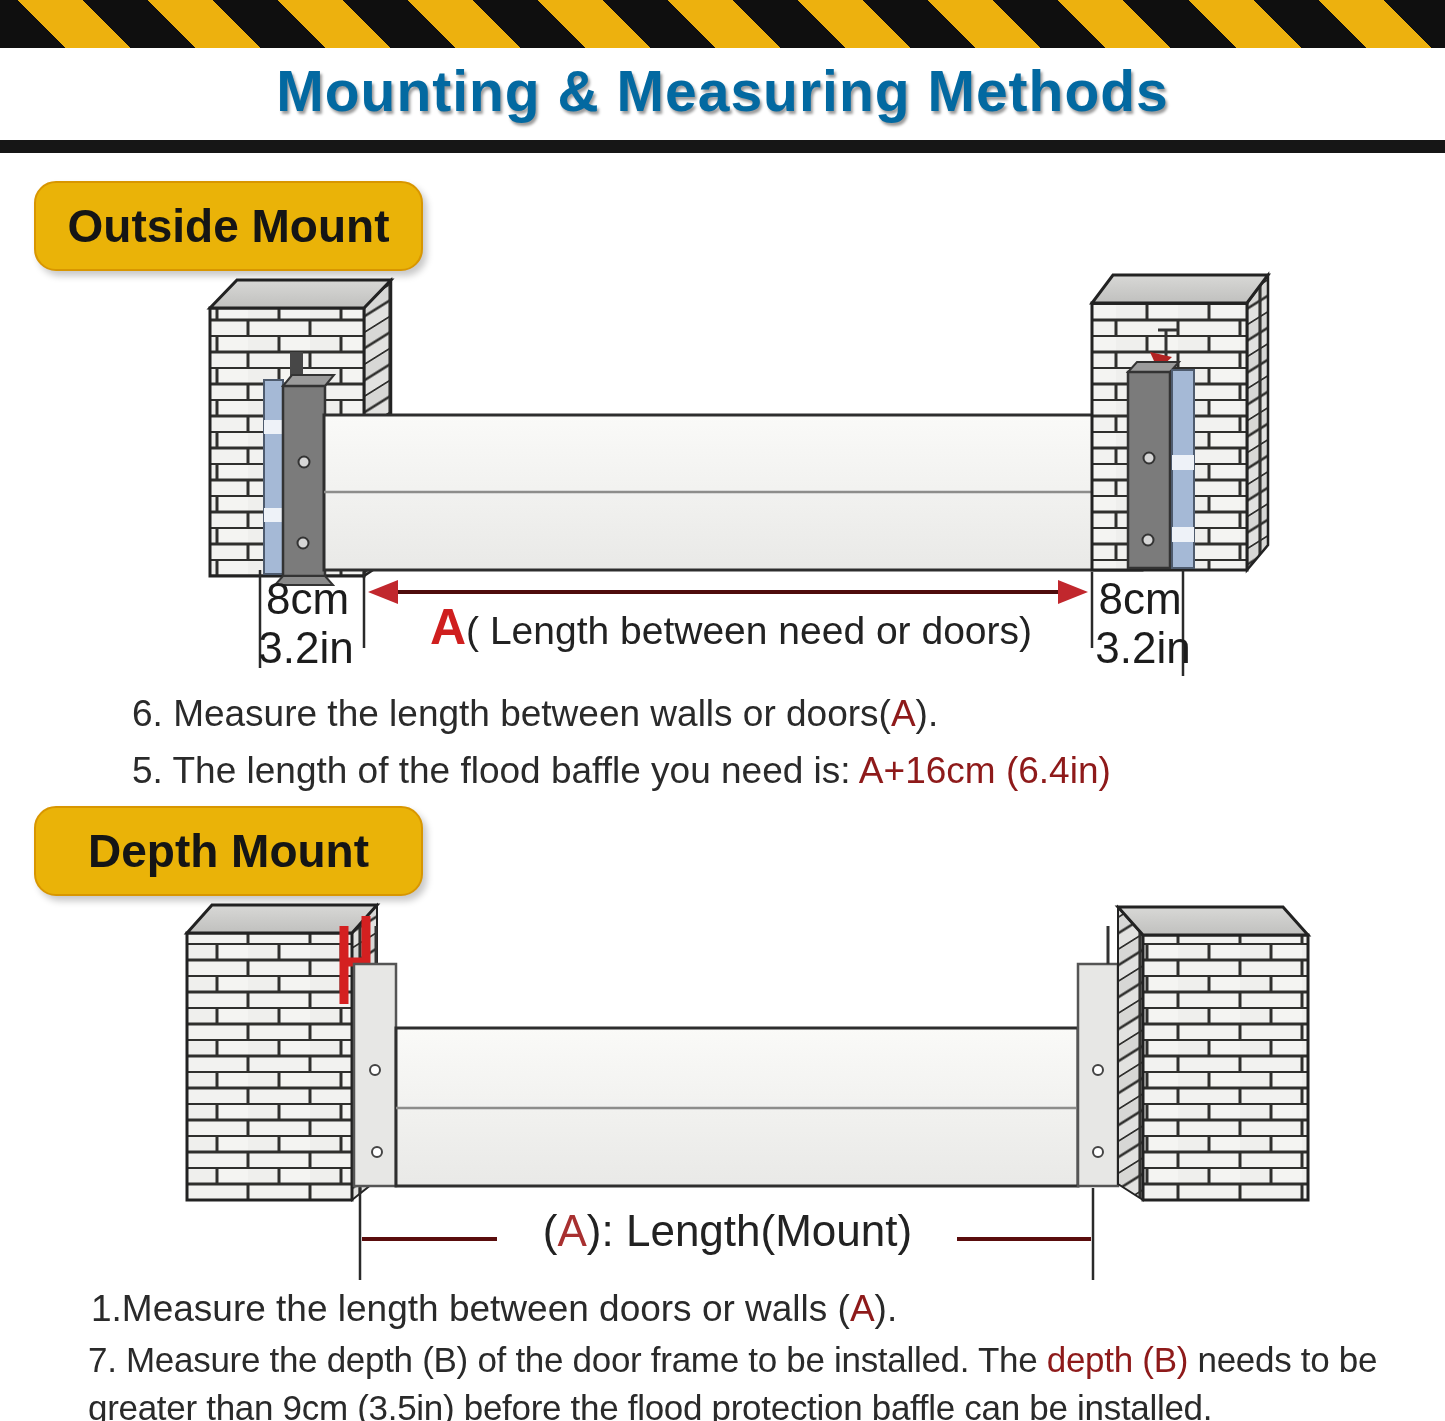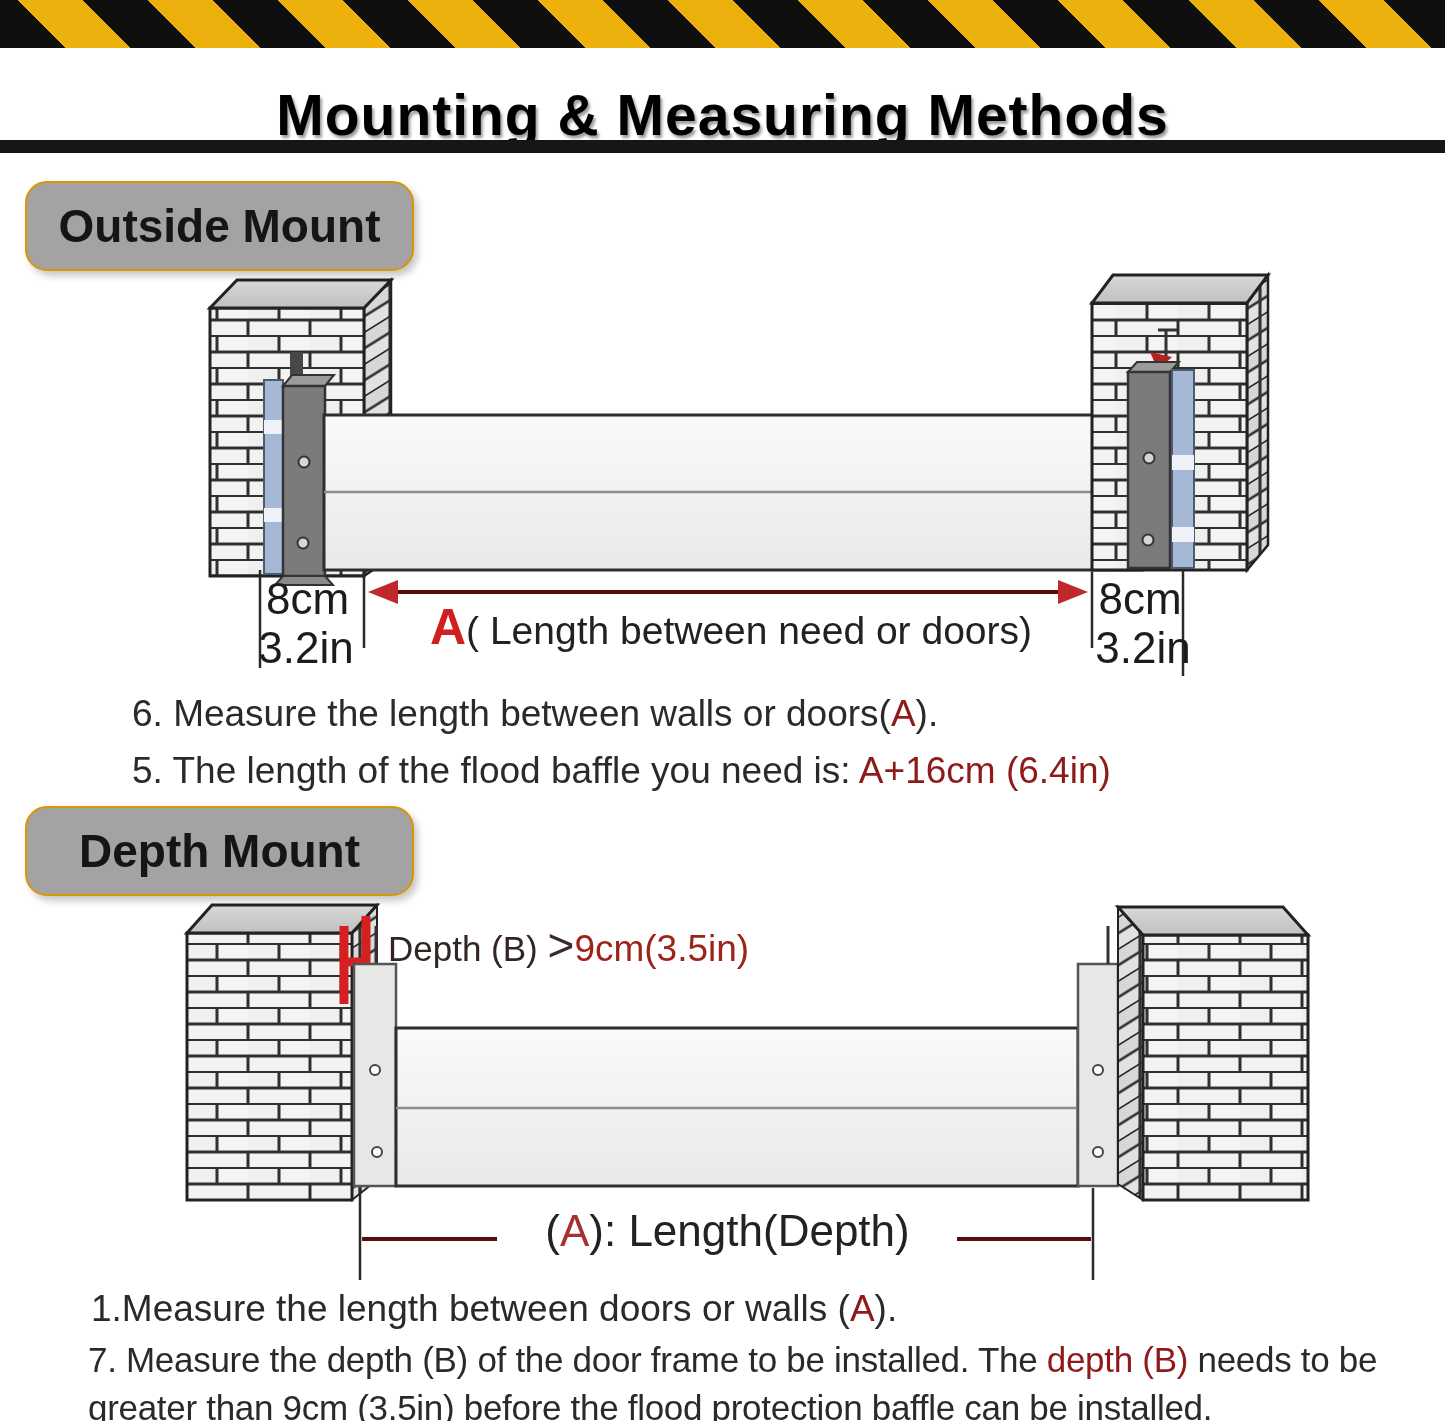--- a/index.html
+++ b/index.html
@@ -3,25 +3,25 @@
 <meta charset="utf-8">
 <style>
   html,body{margin:0;padding:0;background:#ffffff;}
   .stage{position:relative;width:1445px;height:1421px;background:#ffffff;overflow:hidden;
          font-family:"Liberation Sans", sans-serif;color:#262626;}
   .abs{position:absolute;}
   
   .hazard{position:absolute;left:0;top:0;width:1445px;height:48px;
           background:repeating-linear-gradient(45deg,#0f0f0f 0 46px,#edb10e 46px 92px);}
   .title{position:absolute;left:0;top:58px;width:1445px;text-align:center;
-         font-size:57px;font-weight:bold;letter-spacing:1px;color:#000000;
-         text-shadow:2px 3px 3px #9a9a9a;margin-top:24px;}
+         font-size:57px;font-weight:bold;letter-spacing:1px;color:#0369a1;
+         text-shadow:2px 3px 3px #9a9a9a;}
   .bannerbar{position:absolute;left:0;top:140px;width:1445px;height:13px;background:#161616;}
   
-  .badge{position:absolute;left:25px;width:385px;height:86px;background:#a3a3a3;
+  .badge{position:absolute;left:34px;width:385px;height:86px;background:#eab308;
          border:2px solid #d89600;border-radius:22px;box-shadow:4px 5px 7px rgba(0,0,0,.22);
          display:flex;align-items:center;justify-content:center;}
   .badge span{font-size:46px;font-weight:600;color:#151515;}
   
   .meas{position:absolute;font-size:44px;color:#1c1c1c;text-align:center;white-space:nowrap;}
   .spanlabel{position:absolute;text-align:center;white-space:nowrap;color:#1f1f1f;}
   .spanlabel .bigA{font-size:50px;font-weight:bold;color:#cf1f1f;}
   .spanlabel .lab{font-size:39px;color:#222;}
   .step{position:absolute;font-size:37px;color:#2a2a2a;white-space:nowrap;}
   .hl{color:#8e1a1a;}
@@ -154,26 +154,23 @@
     <span>6. Measure the length between walls or doors(</span><span class="hl">A</span><span>).</span>
   </div>
   <div class="step" style="left:132px;top:750px">
     <span>5. The length of the flood baffle you need is: </span><span class="hl">A+16cm (6.4in)</span>
   </div>
 
   <div class="badge" style="top:806px">
     <span>Depth Mount</span>
   </div>
 
-  <div class="depth" style="left:388px;top:918px">
-    <span class="dl">Depth (B) </span><span class="gt">&gt;</span><span class="dv">9cm(3.5in)</span>
-  </div>
 
   <div class="alabel" style="left:450px;top:1206px;width:555px">
-    <span>(</span><span class="redA">A</span><span>): Length(Depth)</span>
+    <span>(</span><span class="redA">A</span><span>): Length(Mount)</span>
   </div>
 
   <div class="step" style="left:91px;top:1288px">
     <span>1.Measure the length between doors or walls (</span><span class="hl">A</span><span>).</span>
   </div>
   <div class="para" style="left:88px;top:1336px;width:1350px">
     <span>7. Measure the depth (B) of the door frame to be installed. The </span><span class="hl">depth (B)</span><span> needs to be greater than 9cm (3.5in) before the flood protection baffle can be installed.</span>
   </div>
 
 </div>

